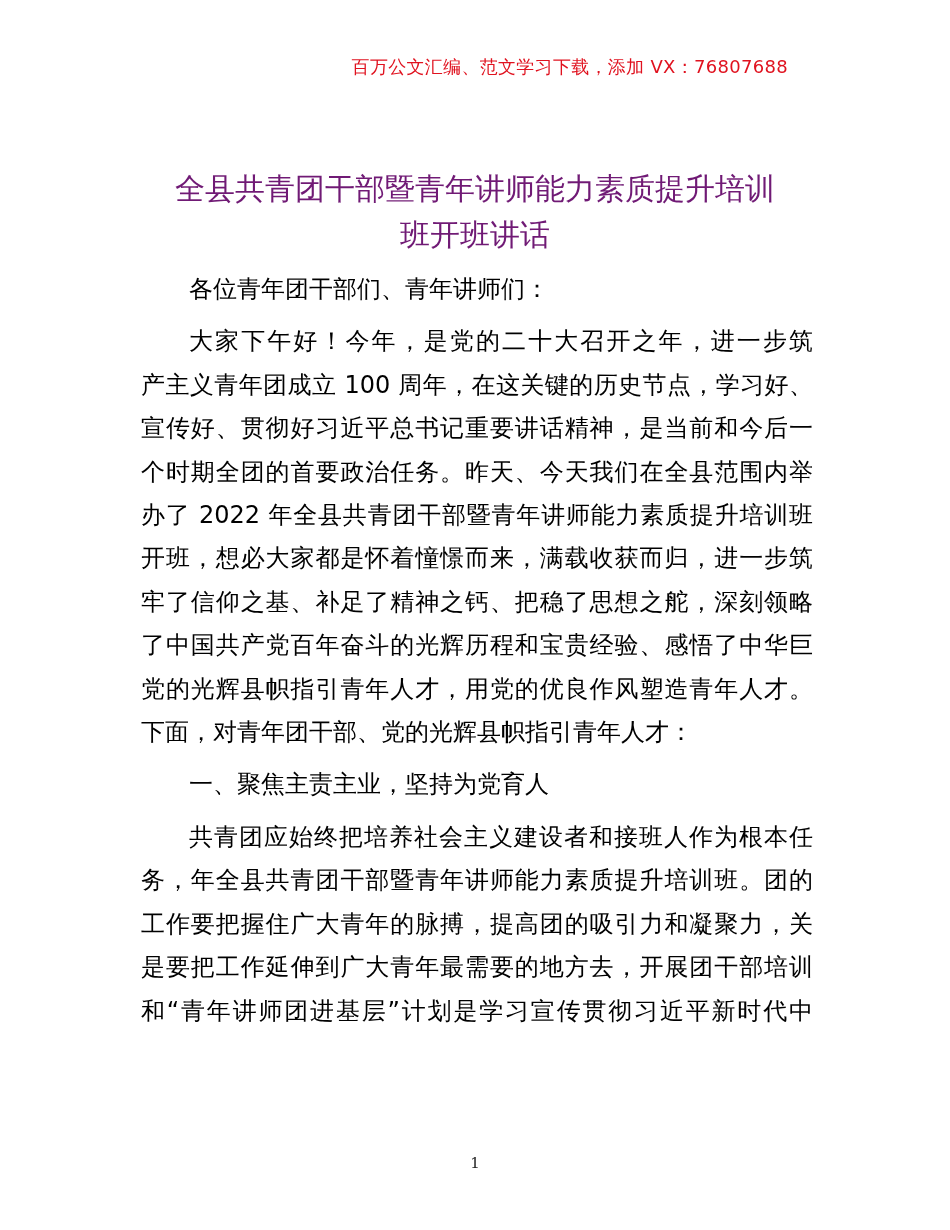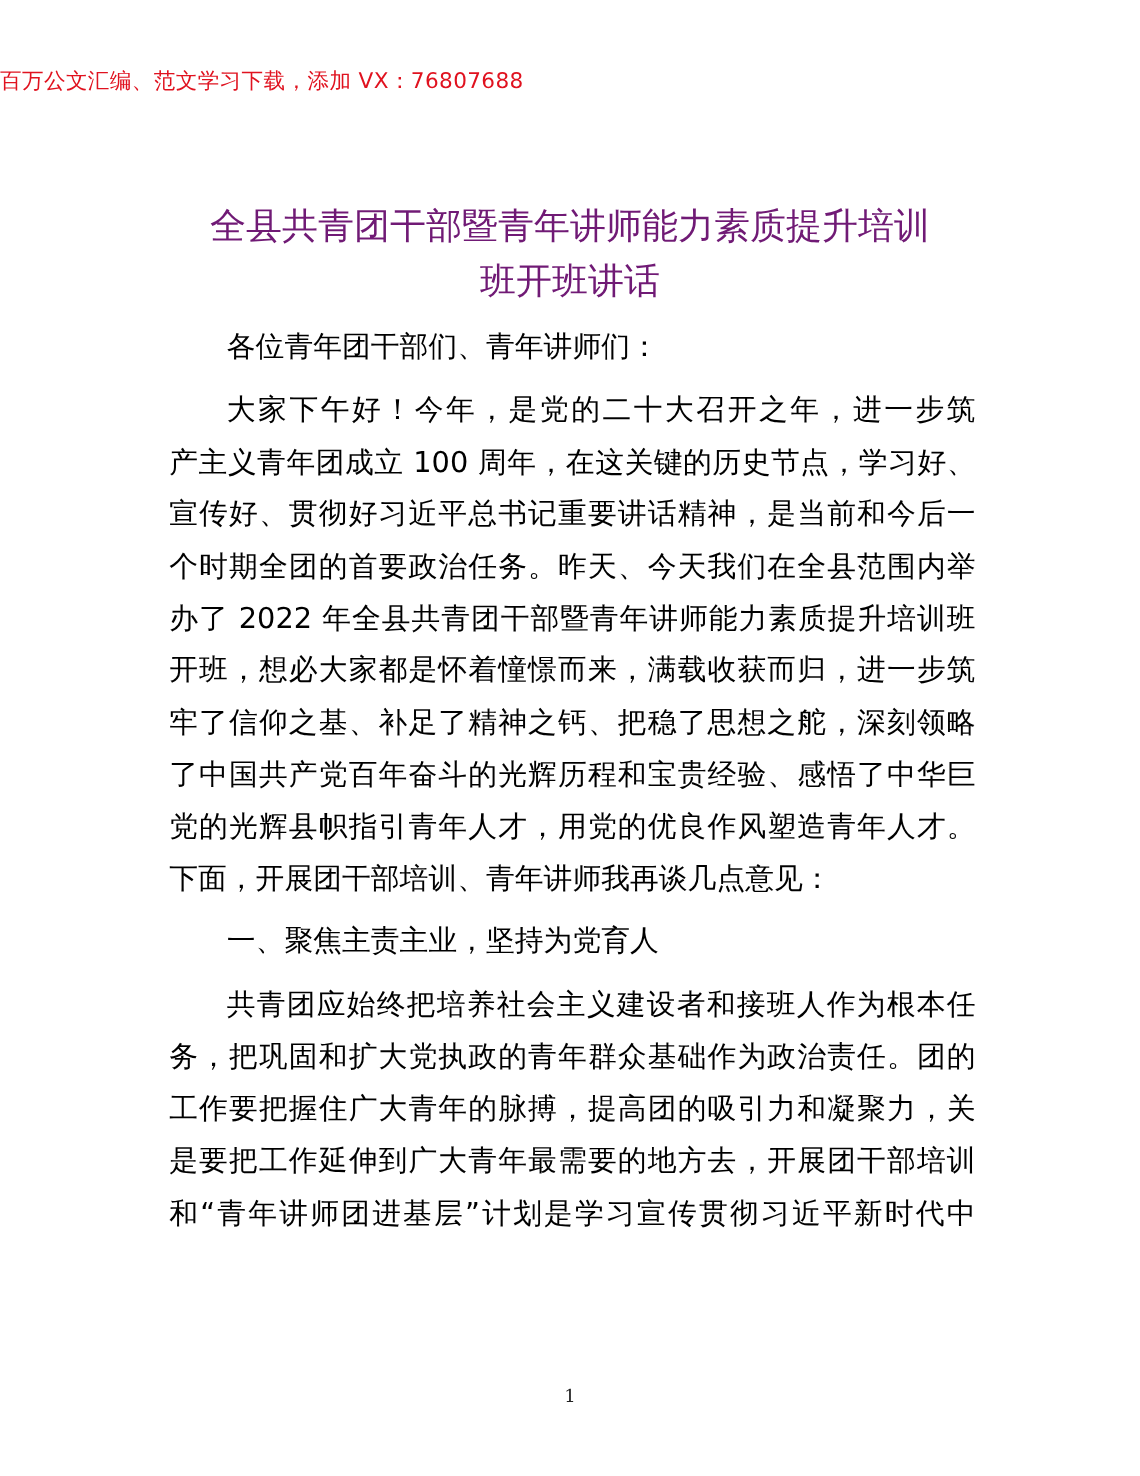--- a/index.html
+++ b/index.html
@@ -1,17 +1,17 @@
 <!DOCTYPE html>
 <html><head>
   <meta charset="utf-8">
   <style>
     html, body { margin: 0; padding: 0; background: #ffffff; }
     body { width: 950px; height: 1230px; position: relative; overflow: hidden; font-family: "DejaVu Sans", sans-serif; color: #000; }
-    .header-banner { position: absolute; top: 55px; left: 0; width: 788px; text-align: left; font-size: 18px; color: #e0121f; letter-spacing: 0.3px; }
+    .header-banner { position: absolute; top: 55px; left: 0; width: 788px; text-align: right; font-size: 18px; color: #e0121f; letter-spacing: 0.3px; }
     .title { position: absolute; top: 166px; left: 0; width: 950px; text-align: center; font-size: 30px; line-height: 46px; color: #701a75; }
     .body-text { position: absolute; top: 268px; left: 141px; width: 672px; font-size: 24px; line-height: 43.4px; text-align: justify; }
     .para { margin: 0; }
     .para.indent { text-indent: 48px; }
     .para.gap { margin-top: 9px; }
     .line { display: block; white-space: nowrap; text-align-last: justify; text-align: justify; }
     .line.last { text-align-last: left; }
     .page-number { position: absolute; top: 1154px; left: 0; width: 950px; text-align: center; font-family: "DejaVu Serif", serif; font-size: 15px; color: #222; }
   </style>
 </head>
@@ -30,27 +30,27 @@
   <div class="para gap">
     <span class="line" style="padding-left:48px">大家下午好！今年，是党的二十大召开之年，进一步筑</span>
     <span class="line">产主义青年团成立 100 周年，在这关键的历史节点，学习好、</span>
     <span class="line">宣传好、贯彻好习近平总书记重要讲话精神，是当前和今后一</span>
     <span class="line">个时期全团的首要政治任务。昨天、今天我们在全县范围内举</span>
     <span class="line">办了 2022 年全县共青团干部暨青年讲师能力素质提升培训班</span>
     <span class="line">开班，想必大家都是怀着憧憬而来，满载收获而归，进一步筑</span>
     <span class="line">牢了信仰之基、补足了精神之钙、把稳了思想之舵，深刻领略</span>
     <span class="line">了中国共产党百年奋斗的光辉历程和宝贵经验、感悟了中华巨</span>
     <span class="line">党的光辉县帜指引青年人才，用党的优良作风塑造青年人才。</span>
-    <span class="line last">下面，开展团干部培训、青年讲师我再谈几点意见：</span>
+    <span class="line last">下面，对青年团干部、党的光辉县帜指引青年人才：</span>
   </div>
 
   <p class="para indent gap">一、聚焦主责主业，坚持为党育人</p>
 
   <div class="para gap">
     <span class="line" style="padding-left:48px">共青团应始终把培养社会主义建设者和接班人作为根本任</span>
-    <span class="line">务，把巩固和扩大党执政的青年群众基础作为政治责任。团的</span>
+    <span class="line">务，年全县共青团干部暨青年讲师能力素质提升培训班。团的</span>
     <span class="line">工作要把握住广大青年的脉搏，提高团的吸引力和凝聚力，关</span>
     <span class="line">是要把工作延伸到广大青年最需要的地方去，开展团干部培训</span>
     <span class="line">和“青年讲师团进基层”计划是学习宣传贯彻习近平新时代中</span>
   </div>
 </div>
 
 <div class="page-number">1</div>
 
 </body></html>

